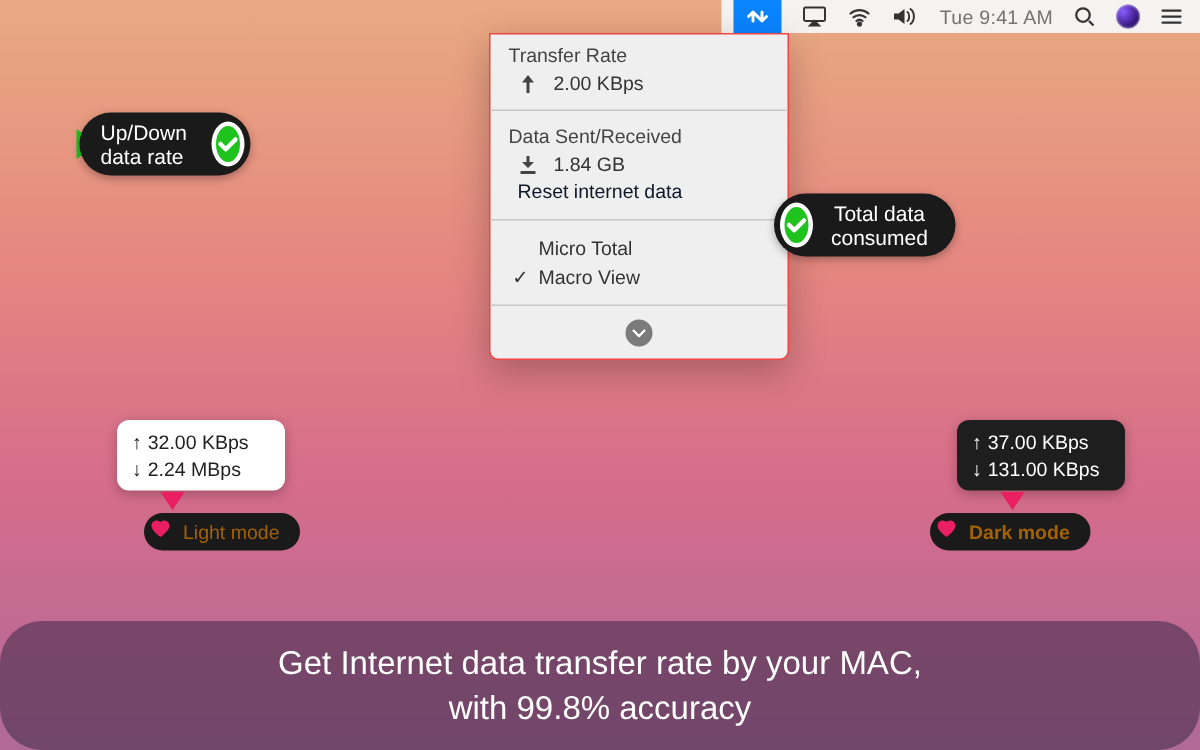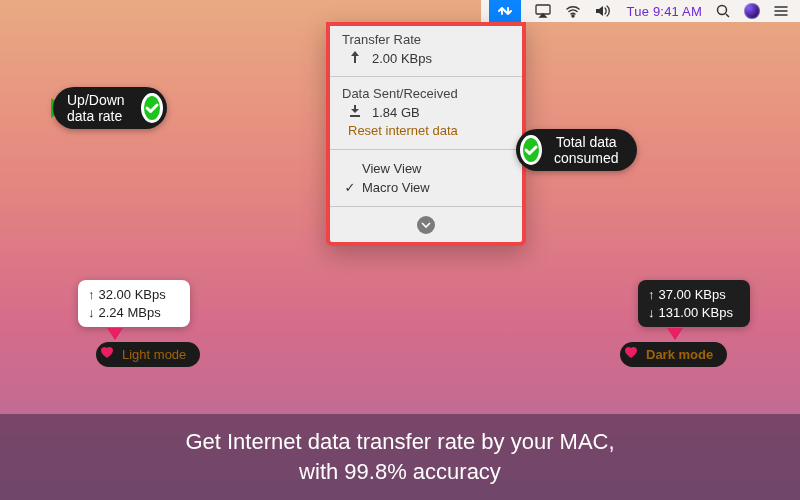--- a/index.html
+++ b/index.html
@@ -6,45 +6,45 @@
   html, body { width: 800px; height: 500px; overflow: hidden; font-family: -apple-system, "Helvetica Neue", Arial, sans-serif; }
   .bg {
     position: absolute; inset: 0;
     background: linear-gradient(180deg, #e9aa82 0%, #e58780 35%, #d56c8b 65%, #b06a9a 100%);
   }
   .menubar {
     position: absolute; right: 0; top: 0; height: 22px;
     display: flex; align-items: center; gap: 14px;
     background: rgba(245,245,245,0.95);
     padding: 0 12px 0 8px;
-    font-size: 13px; color: #6d28d9;
+    font-size: 13px; color: #737373;
     border-bottom-left-radius: 0;
   }
   .mb-item { display: flex; align-items: center; height: 100%; }
   .mb-item.active { background: #0a84ff; color: #fff; padding: 0 8px; }
   .mb-item.active svg { stroke: #fff; }
   .mb-time { letter-spacing: .2px; }
   .siri {
     width: 16px; height: 16px; border-radius: 50%;
     background: radial-gradient(circle at 30% 30%, #8a5cff, #2e0f6f 70%);
     box-shadow: inset 0 0 2px #fff;
   }
   .dropdown {
     position: absolute; left: 326px; top: 22px; width: 200px;
-    background: #efefef; border: 4px solid #ef4444; border-radius: 0 0 6px 6px;
+    background: #efefef; border: 1px solid #ef4444; border-radius: 0 0 6px 6px;
     box-shadow: 0 8px 24px rgba(0,0,0,.25);
     color: #333; font-size: 13px;
   }
   .dd-section { padding: 6px 12px; }
   .dd-title { color: #444; margin-bottom: 3px; }
-  .dd-row { display: flex; gap: 10px; padding: 1px 0 1px 6px; }
+  .dd-row { display: flex; align-items: center; gap: 10px; padding: 1px 0 1px 6px; }
   .dd-row .ico { width: 14px; display: flex; justify-content: center; color: #555; }
   .dd-sep { height: 1px; background: #c8c8c8; margin: 3px 0; }
   .dd-bold { font-weight: 700; }
-  .dd-reset { padding: 2px 0 2px 6px; color: #a16207; }
+  .dd-reset { padding: 2px 0 2px 6px; color: #0f172a; }
   .dd-view { display: flex; align-items: center; gap: 6px; padding: 2px 0 2px 2px; }
   .dd-check { width: 12px; text-align: center; }
   .dd-footer { display:flex; justify-content:center; padding:6px 0 8px; }
   .chev { width:18px; height:18px; border-radius:50%; background:#7b7b7b; display:flex; align-items:center; justify-content:center; }
   .pill {
     position: absolute; display: flex; align-items: center;
     background: #1a1a1a; color: #fff; font-size: 14px;
     border-radius: 999px; padding: 5px 14px 5px 4px; gap: 8px;
     box-shadow: 0 2px 6px rgba(0,0,0,.3);
   }
@@ -55,21 +55,21 @@
     border: 3px solid #fff;
   }
   .arrow-right {
     width: 0; height: 0; border-top: 10px solid transparent; border-bottom: 10px solid transparent;
     border-left: 14px solid #1ec31e;
   }
   .arrow-left {
     width: 0; height: 0; border-top: 10px solid transparent; border-bottom: 10px solid transparent;
     border-right: 14px solid #1ec31e;
   }
-  .badge-updown { position:absolute; left:53px; top:86px; display:flex; align-items:center;margin-top:12px; }
+  .badge-updown { position:absolute; left:53px; top:86px; display:flex; align-items:center; }
   .badge-total  { position:absolute; left:516px; top:140px; display:flex; align-items:center;text-align:center; }
   .rate-card {
     position: absolute; width: 112px; border-radius: 8px; padding: 6px 10px;
     font-size: 13px; line-height: 1.35; box-shadow: 0 2px 8px rgba(0,0,0,.25);
   }
   .rate-card .row { display:flex; align-items:center; gap:4px; }
   .rate-card.light { background:#fff; color:#222; }
   .rate-card.dark  { background:#1e1e1e; color:#fff; }
   .pointer-down {
     position:absolute; width:0; height:0;
@@ -80,20 +80,21 @@
     position:absolute; display:flex; align-items:center;
     background:#1a1a1a; color:#a16207; font-size:13px;
     border-radius:999px; padding:4px 14px 4px 4px; gap:8px;
   }
   .caption {
     position:absolute; left:0; right:0; bottom:0; height:86px;
     background: rgba(60,40,70,.55);
     display:flex; align-items:center; justify-content:center;
     color:#fff; font-size:22px; font-weight:300; text-align:center; line-height:1.35;
     padding: 0 40px;
+    border-radius: 28px;
   }
 </style>
 </head>
 <body>
 
 <div class="bg"></div>
 
 <div class="menubar">
   <div class="mb-item active">
     <svg width="16" height="14" viewBox="0 0 16 14" fill="none" stroke="#fff" stroke-width="2" stroke-linecap="round" stroke-linejoin="round">
@@ -162,21 +163,21 @@
           </svg>
       </span>
       <span>1.84 GB</span>
     </div>
     <div class="dd-reset">Reset internet data</div>
   </div>
   <div class="dd-sep"></div>
   <div class="dd-section">
     <div class="dd-view">
       <span class="dd-check"></span>
-      <span>View View</span>
+      <span>Micro Total</span>
     </div>
     <div class="dd-view">
       <span class="dd-check">✓</span>
       <span>Macro View</span>
     </div>
   </div>
   <div class="dd-sep"></div>
   <div class="dd-footer">
     <div class="chev">
       <svg width="10" height="6" viewBox="0 0 10 6" fill="none" stroke="#fff" stroke-width="1.6">

